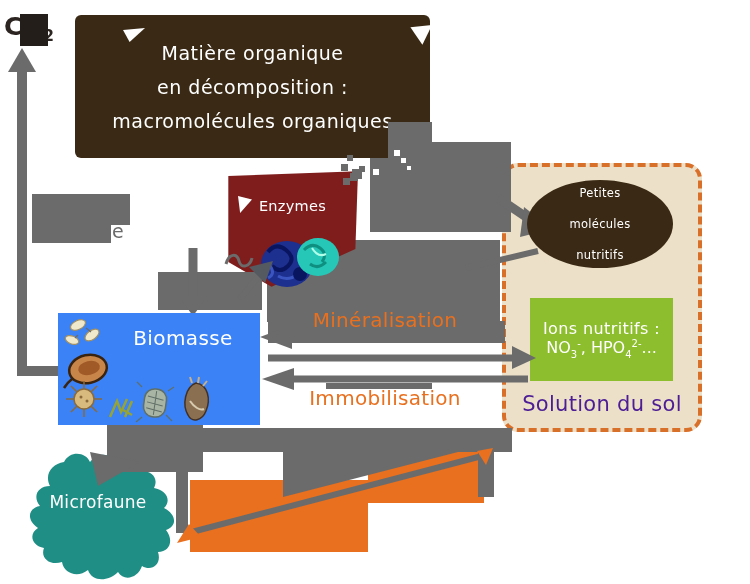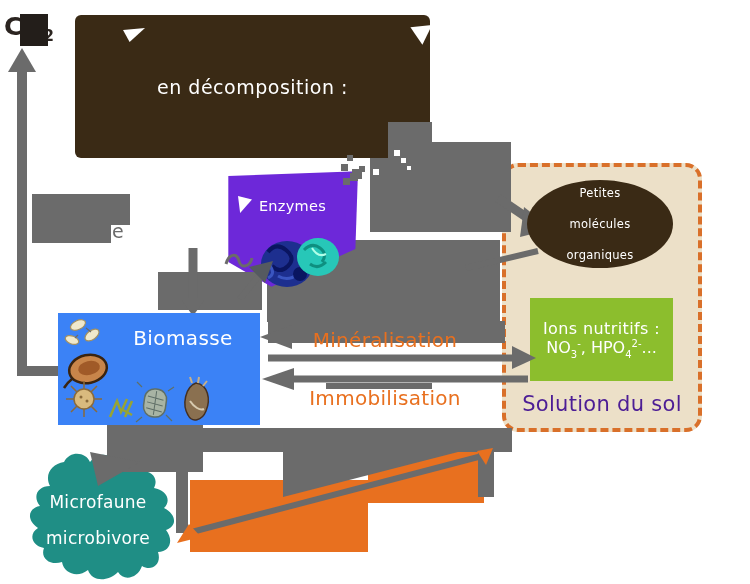--- a/index.html
+++ b/index.html
@@ -21,21 +21,21 @@
   .green-box{left:530px;top:298px;width:143px;height:83px;background:#8cbe2d;z-index:3;
              display:flex;flex-direction:column;justify-content:center;}
   .green-box .t1{font-size:16px;letter-spacing:.4px;text-align:center;}
   .green-box .t2{font-size:16px;}
   .green-box sub{font-size:10px;}
   .green-box sup{font-size:10px;}
   .soil-label{left:510px;top:392px;width:184px;color:#4c1d95;font-size:21px;z-index:3;letter-spacing:.3px;}
   .brown-box{left:75px;top:15px;width:355px;height:143px;background:#3a2a15;border-radius:6px;z-index:4;
              display:flex;flex-direction:column;justify-content:center;gap:12px;}
   .brown-box span{font-size:19px;letter-spacing:.5px;}
-  .blue-box{left:227px;top:170px;width:131px;height:118px;background:#6d28d9;z-index:6;
+  .blue-box{left:227px;top:170px;width:131px;height:118px;background:#7f1d1d;z-index:6;
             clip-path:polygon(1% 5%,100% 1%,98% 67%,34% 99%,1% 78%);text-decoration:underline;}
   .blue-box .txt{position:absolute;left:0;top:24px;width:100%;text-align:center;}
   .blue-box .txt span{display:block;font-size:14.5px;letter-spacing:.3px;line-height:24px;}
   .purple-box{left:58px;top:313px;width:202px;height:112px;background:#3b82f6;z-index:18;}
   .purple-box .txt{position:absolute;left:50px;top:8px;width:150px;text-align:center;}
   .purple-box .txt span{display:block;font-size:20px;line-height:35px;letter-spacing:.4px;}
   .flow-label{color:#e8701f;font-size:20px;letter-spacing:.3px;z-index:17;width:170px;text-align:center;}
   .px{position:absolute;z-index:7;}
   .redact-co2{left:20px;top:14px;width:28px;height:32px;background:#231e1a;z-index:21;}
   .co2{left:4px;top:12px;z-index:20;color:#2b2420;font-size:25px;font-weight:bold;}
@@ -61,32 +61,34 @@
 
   <svg class="layer" style="z-index:3;">
     <line x1="498" y1="198" x2="532" y2="221" stroke="#6b6b6b" stroke-width="9"></line>
     <polygon points="524,207 552,229 520,237" fill="#6b6b6b"></polygon>
     <line x1="466" y1="268" x2="538" y2="251" stroke="#6b6b6b" stroke-width="6"></line>
   </svg>
 
   <div class="abs ellipse ctr wt">
     <span>Petites</span>
     <span>molécules</span>
-    <span>organiques</span>
+    <span>nutritifs</span>
   </div>
 
   <div class="abs green-box ctr wt">
     <div class="t1">Ions nutritifs :</div>
     <div class="t2"><span>NO</span><sub>3</sub><sup>-</sup><span>, </span><span>HPO</span><sub>4</sub><sup>2-</sup><span>...</span></div>
   </div>
 
   <div class="abs soil-label ctr">Solution du sol</div>
 
   <div class="abs brown-box ctr wt">
+    <span>Matière organique</span>
     <span>en décomposition :</span>
+    <span>macromolécules organiques</span>
   </div>
   <div class="abs white-tri" style="left:123px;top:28px;width:22px;height:14px;clip-path:polygon(0 15%,100% 0,30% 100%);"></div>
   <div class="abs white-tri" style="left:408px;top:25px;width:24px;height:22px;clip-path:polygon(10% 10%,100% 0,60% 90%);"></div>
   <div class="abs gblock" style="left:388px;top:122px;width:44px;height:40px;z-index:5;"></div>
 
   <div class="abs blue-box">
     <div class="txt wt">
       <span>Enzymes</span>
     </div>
   </div>
@@ -129,21 +131,21 @@
 
   <div class="abs gblock" style="left:268px;top:321px;width:237px;height:22px;z-index:15;"></div>
   <div class="abs gblock" style="left:326px;top:383px;width:106px;height:6px;z-index:15;"></div>
   <svg class="layer" style="z-index:16;">
     <line x1="268" y1="358" x2="514" y2="358" stroke="#6b6b6b" stroke-width="7"></line>
     <polygon points="512,346 536,358 512,369" fill="#6b6b6b"></polygon>
     <line x1="528" y1="379" x2="290" y2="379" stroke="#6b6b6b" stroke-width="7"></line>
     <polygon points="294,368 262,379 294,390" fill="#6b6b6b"></polygon>
     <polygon points="292,325 260,337 292,349" fill="#6b6b6b"></polygon>
   </svg>
-  <div class="abs flow-label" style="left:300px;top:328px;">Minéralisation</div>
+  <div class="abs flow-label" style="left:300px;top:308px;">Minéralisation</div>
   <div class="abs flow-label" style="left:300px;top:386px;">Immobilisation</div>
 
   <div class="abs purple-box">
     <svg width="202" height="112" style="position:absolute;left:0;top:0;">
       <g fill="#f0e9cc" stroke="#a39060" stroke-width="1.2">
         <ellipse cx="20" cy="12" rx="8" ry="4.5" transform="rotate(-25 20 12)"></ellipse>
         <ellipse cx="14" cy="27" rx="7" ry="4" transform="rotate(20 14 27)"></ellipse>
         <ellipse cx="34" cy="22" rx="8" ry="4.5" transform="rotate(-35 34 22)"></ellipse>
         <path d="M28,15 l5,4 M20,22 l-3,3" fill="none" stroke="#6b6b6b"></path>
       </g>
@@ -198,21 +200,20 @@
 
   <svg class="layer" style="z-index:3;">
     <path d="M64,462 C70,450 86,452 90,462 C98,452 112,452 114,464 C124,456 138,460 136,472
              C148,468 160,476 154,488 C166,490 172,500 164,508 C176,514 178,526 166,530
              C174,540 170,552 158,552 C162,564 152,572 142,566 C138,578 124,582 118,572
              C108,582 92,582 88,570 C78,578 64,574 62,562 C50,566 40,558 44,548
              C32,546 28,534 38,528 C26,520 28,508 40,506 C32,496 38,486 50,486
              C44,474 52,464 64,462 Z" fill="#1f8e85"></path>
   </svg>
   <div class="abs teal-text" style="left:18px;top:492px;">Microfaune</div>
-  <div class="abs teal-text" style="left:18px;top:528px;">microbivore</div>
 
   <svg class="layer" style="z-index:5;">
     <polygon points="283,452 458,452 283,497" fill="#6b6b6b"></polygon>
     <polygon points="90,452 140,462 98,486" fill="#6b6b6b"></polygon>
     <line x1="188" y1="533" x2="482" y2="456" stroke="#6b6b6b" stroke-width="6"></line>
     <polygon points="177,543 189,524 201,537" fill="#e8701f"></polygon>
     <polygon points="493,448 477,451 486,465" fill="#e8701f"></polygon>
   </svg>
 
 </div>

